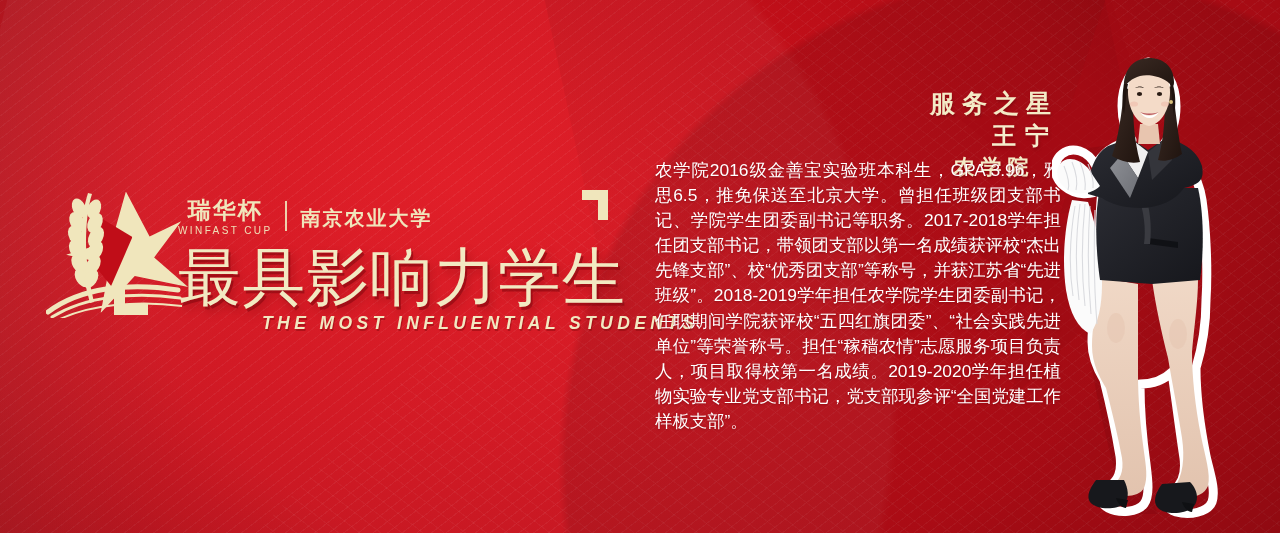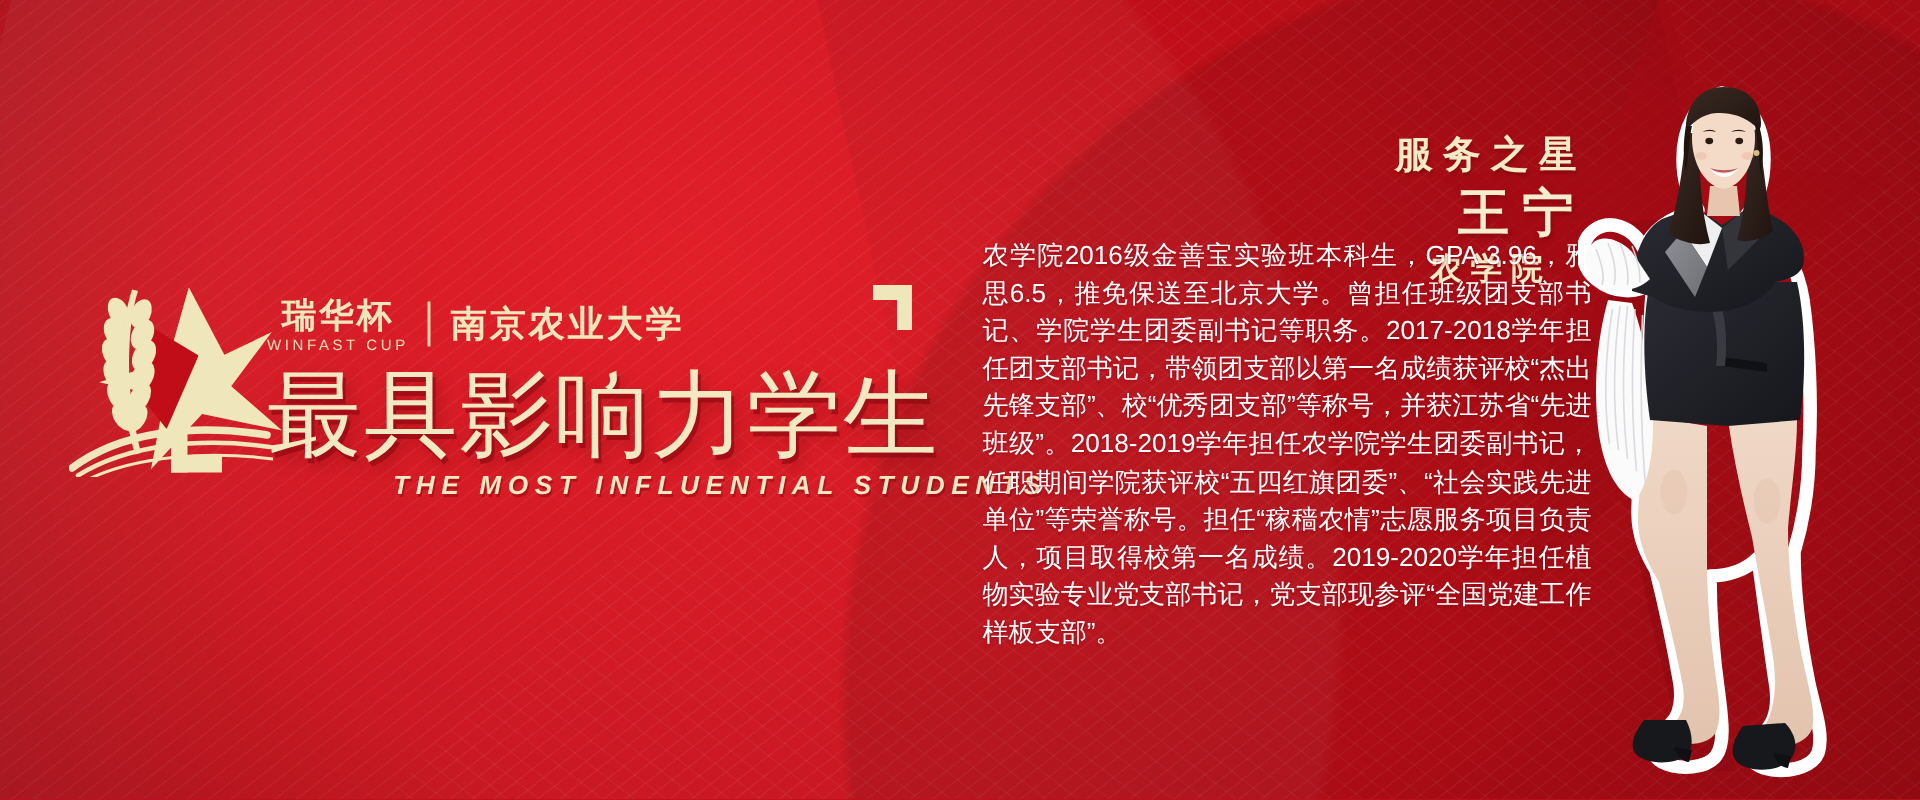--- a/index.html
+++ b/index.html
@@ -129,21 +129,21 @@
   }
   .cup-en {
     font-size:10px; font-weight:normal; color:#f0e6bc;
     letter-spacing:2.4px; margin-top:3px; opacity:.96;
   }
   .logo-div {
     width:2px; height:30px; background:#f0e6bc; opacity:.9;
     margin:0 4px 5px 2px;
   }
   .univ {
-    font-size:24px; font-weight:bold; color:#f0e6bc;
+    font-size:20px; font-weight:bold; color:#f0e6bc;
     letter-spacing:2px; padding-bottom:4px;
   }
 
   .headline {
     position:relative;
     margin-top:10px;
     font-size:63px; font-weight:normal;
     letter-spacing:1px;
     line-height:1;
     color:#f2e9c2;
@@ -178,21 +178,21 @@
     position:absolute; right:222px; top:48px;
     text-align:right;
     margin-top:40px;
   }
   .role {
     font-size:25px; font-weight:bold; color:#f3eac6;
     letter-spacing:7px; line-height:1.25;
     text-shadow:1px 2px 2px rgba(110,4,10,.45);
   }
   .person-name {
-    font-size:34px; font-weight:bold; color:#f5edcd;
+    font-size:24px; font-weight:bold; color:#f5edcd;
     letter-spacing:9px; line-height:1.3; margin-top:1px;
     text-shadow:1px 2px 3px rgba(110,4,10,.5);
   }
   .college {
     font-size:21px; font-weight:bold; color:#f3eac6;
     letter-spacing:6px; line-height:1.35; margin-top:2px;
     text-shadow:1px 2px 2px rgba(110,4,10,.45);
     text-align:center;
   }
 

